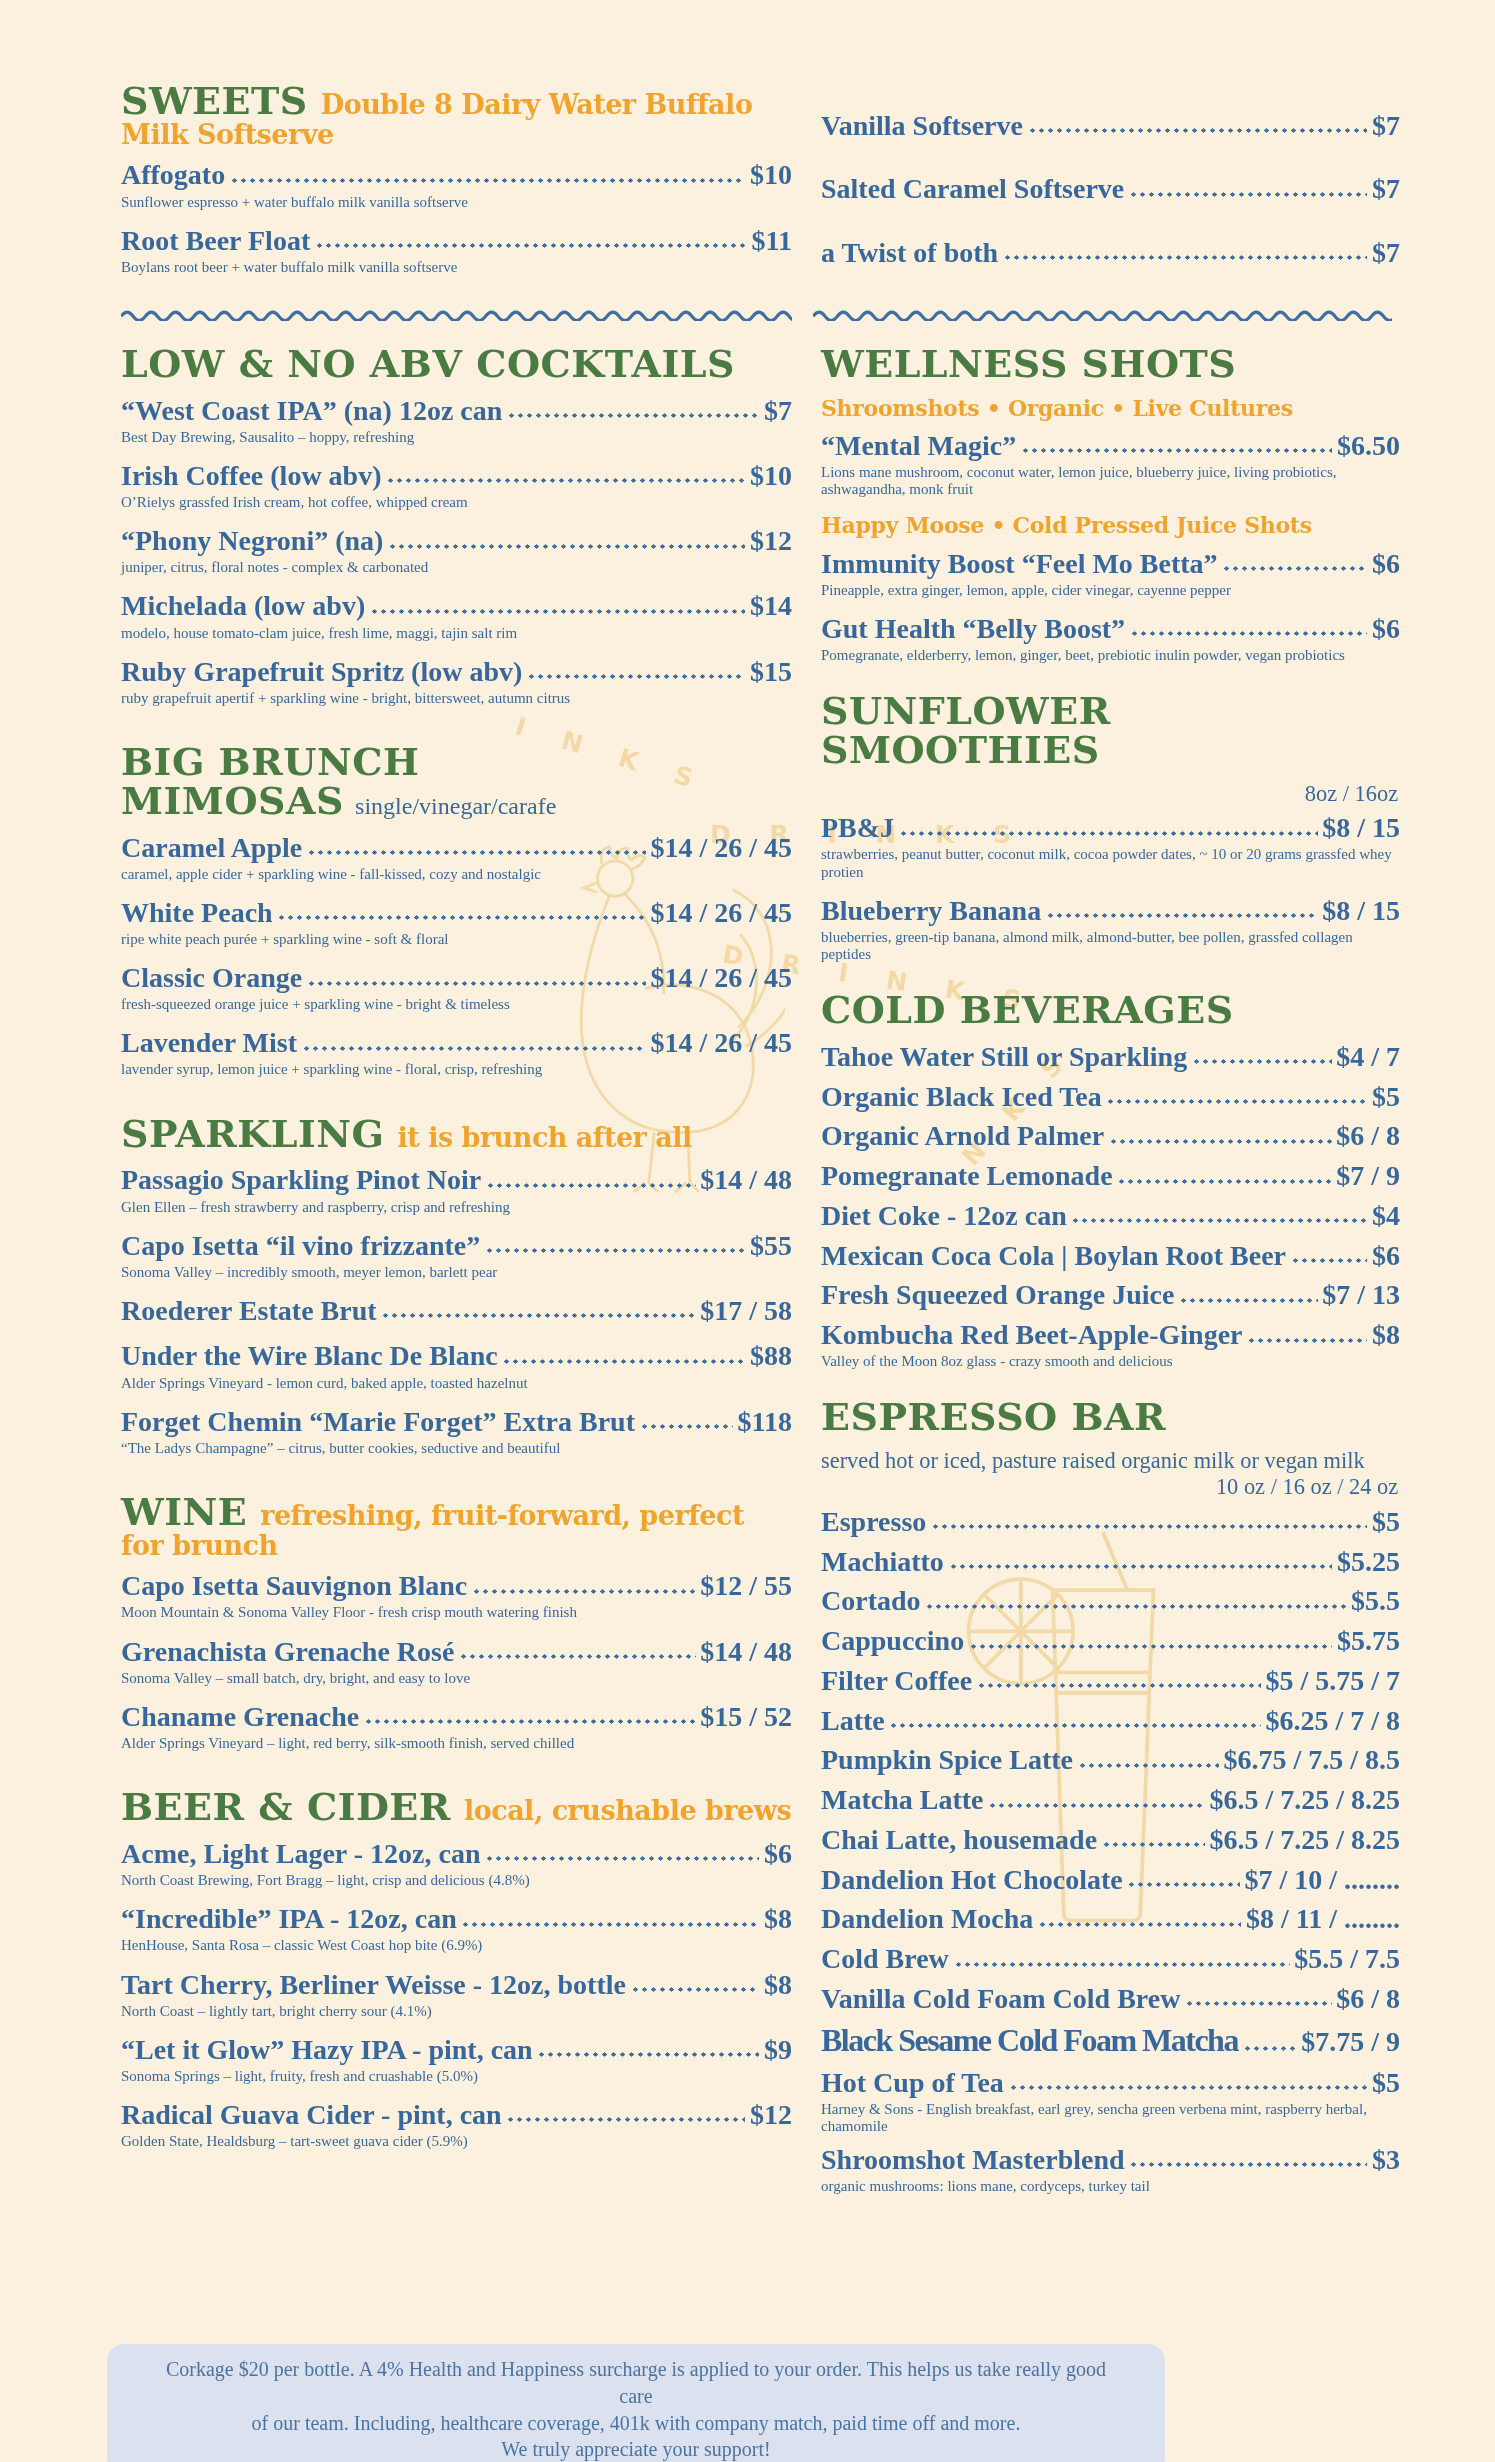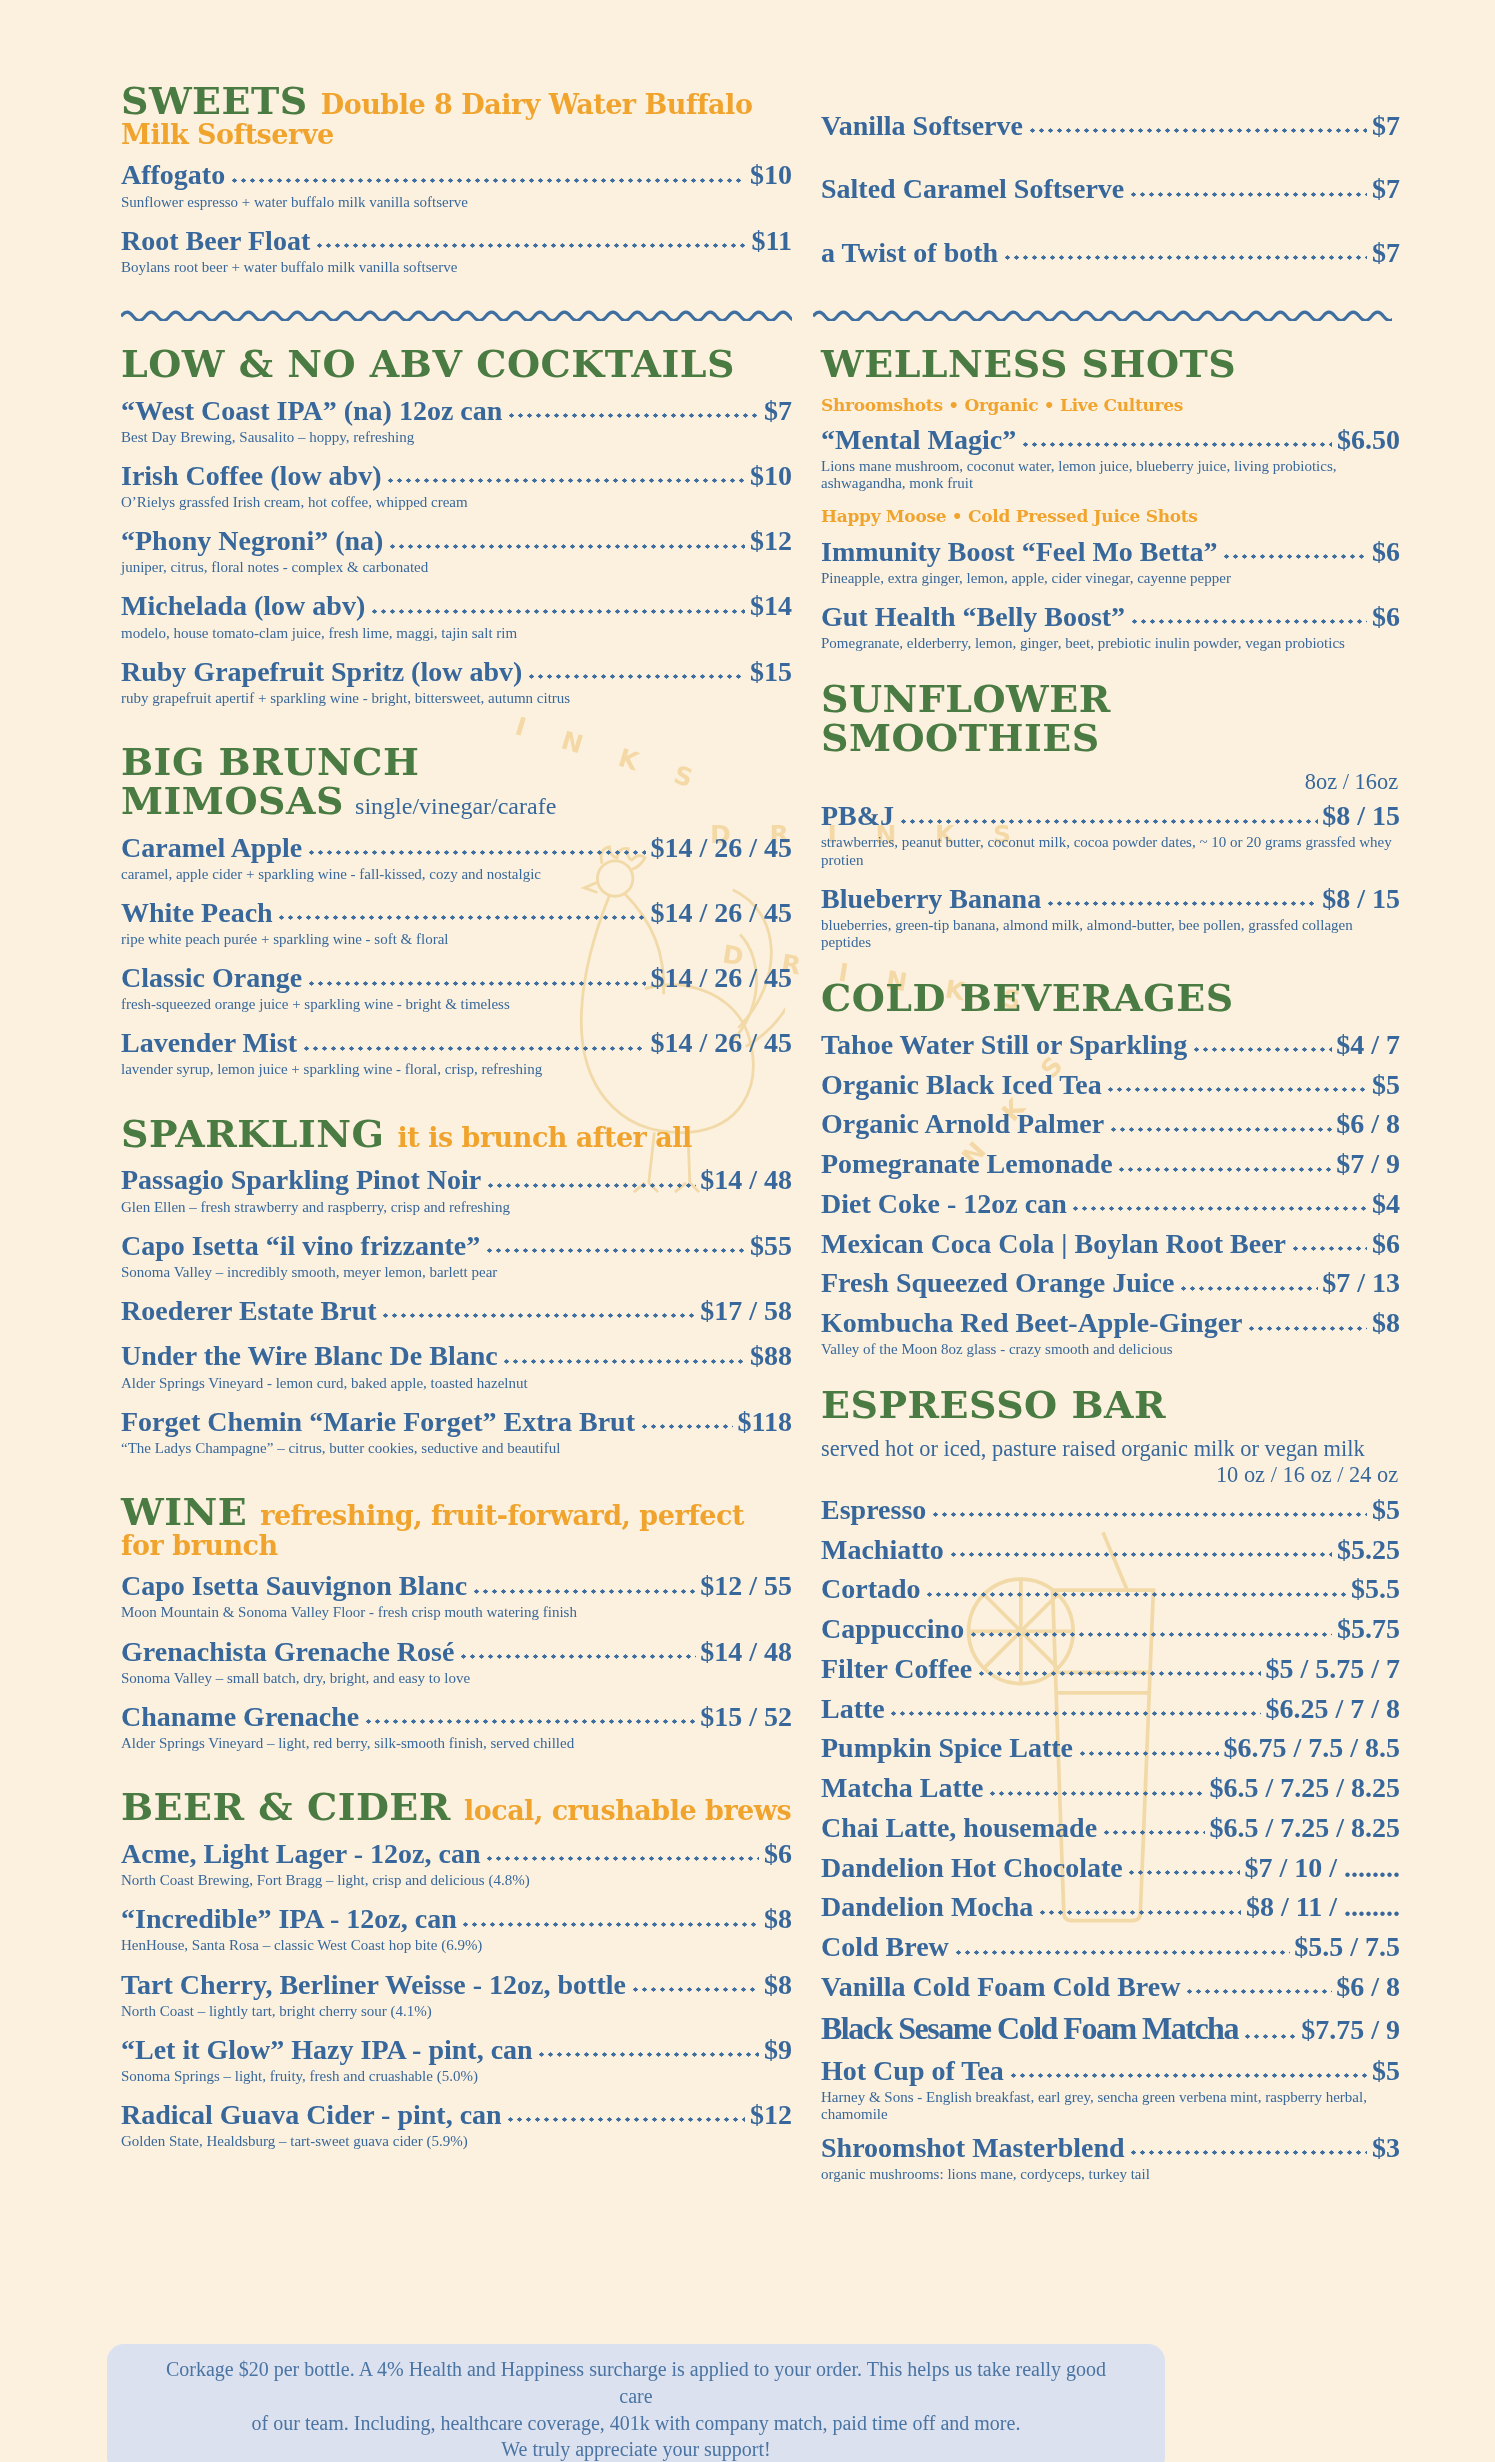--- a/index.html
+++ b/index.html
@@ -22,21 +22,21 @@
   }
   .sec-sub{
     font-family:"DejaVu Serif","Liberation Serif",serif;
     font-weight:bold;color:#f0a42e;font-size:27px;margin-left:13px;letter-spacing:-0.5px;
   }
   .sec-note{font-size:24px;color:#38689b;margin-left:11.2px;font-weight:normal;}
   .sec-desc{font-size:22.4px;margin:1.9px 0 0 0;}
   .size-note{font-size:22.4px;text-align:right;margin:0 1.9px 5.6px 0;}
   .subhead{
     font-family:"DejaVu Serif","Liberation Serif",serif;
-    font-weight:bold;color:#f0a42e;font-size:17px;margin:3.7px 0 9.3px 0;letter-spacing:-0.3px;
+    font-weight:bold;color:#f0a42e;font-size:22px;margin:3.7px 0 9.3px 0;letter-spacing:-0.3px;
   }
   .section{margin-bottom:36px;}
   .col-right .section{margin-bottom:28px;}
 
   .item{margin-bottom:14px;}
   .compact .item{margin-bottom:8.4px;}
   .row{display:flex;align-items:baseline;line-height:1.12;}
   .iname{font-weight:bold;font-size:28px;white-space:nowrap;}
   .price{font-weight:bold;font-size:28px;white-space:nowrap;}
   .leader{

